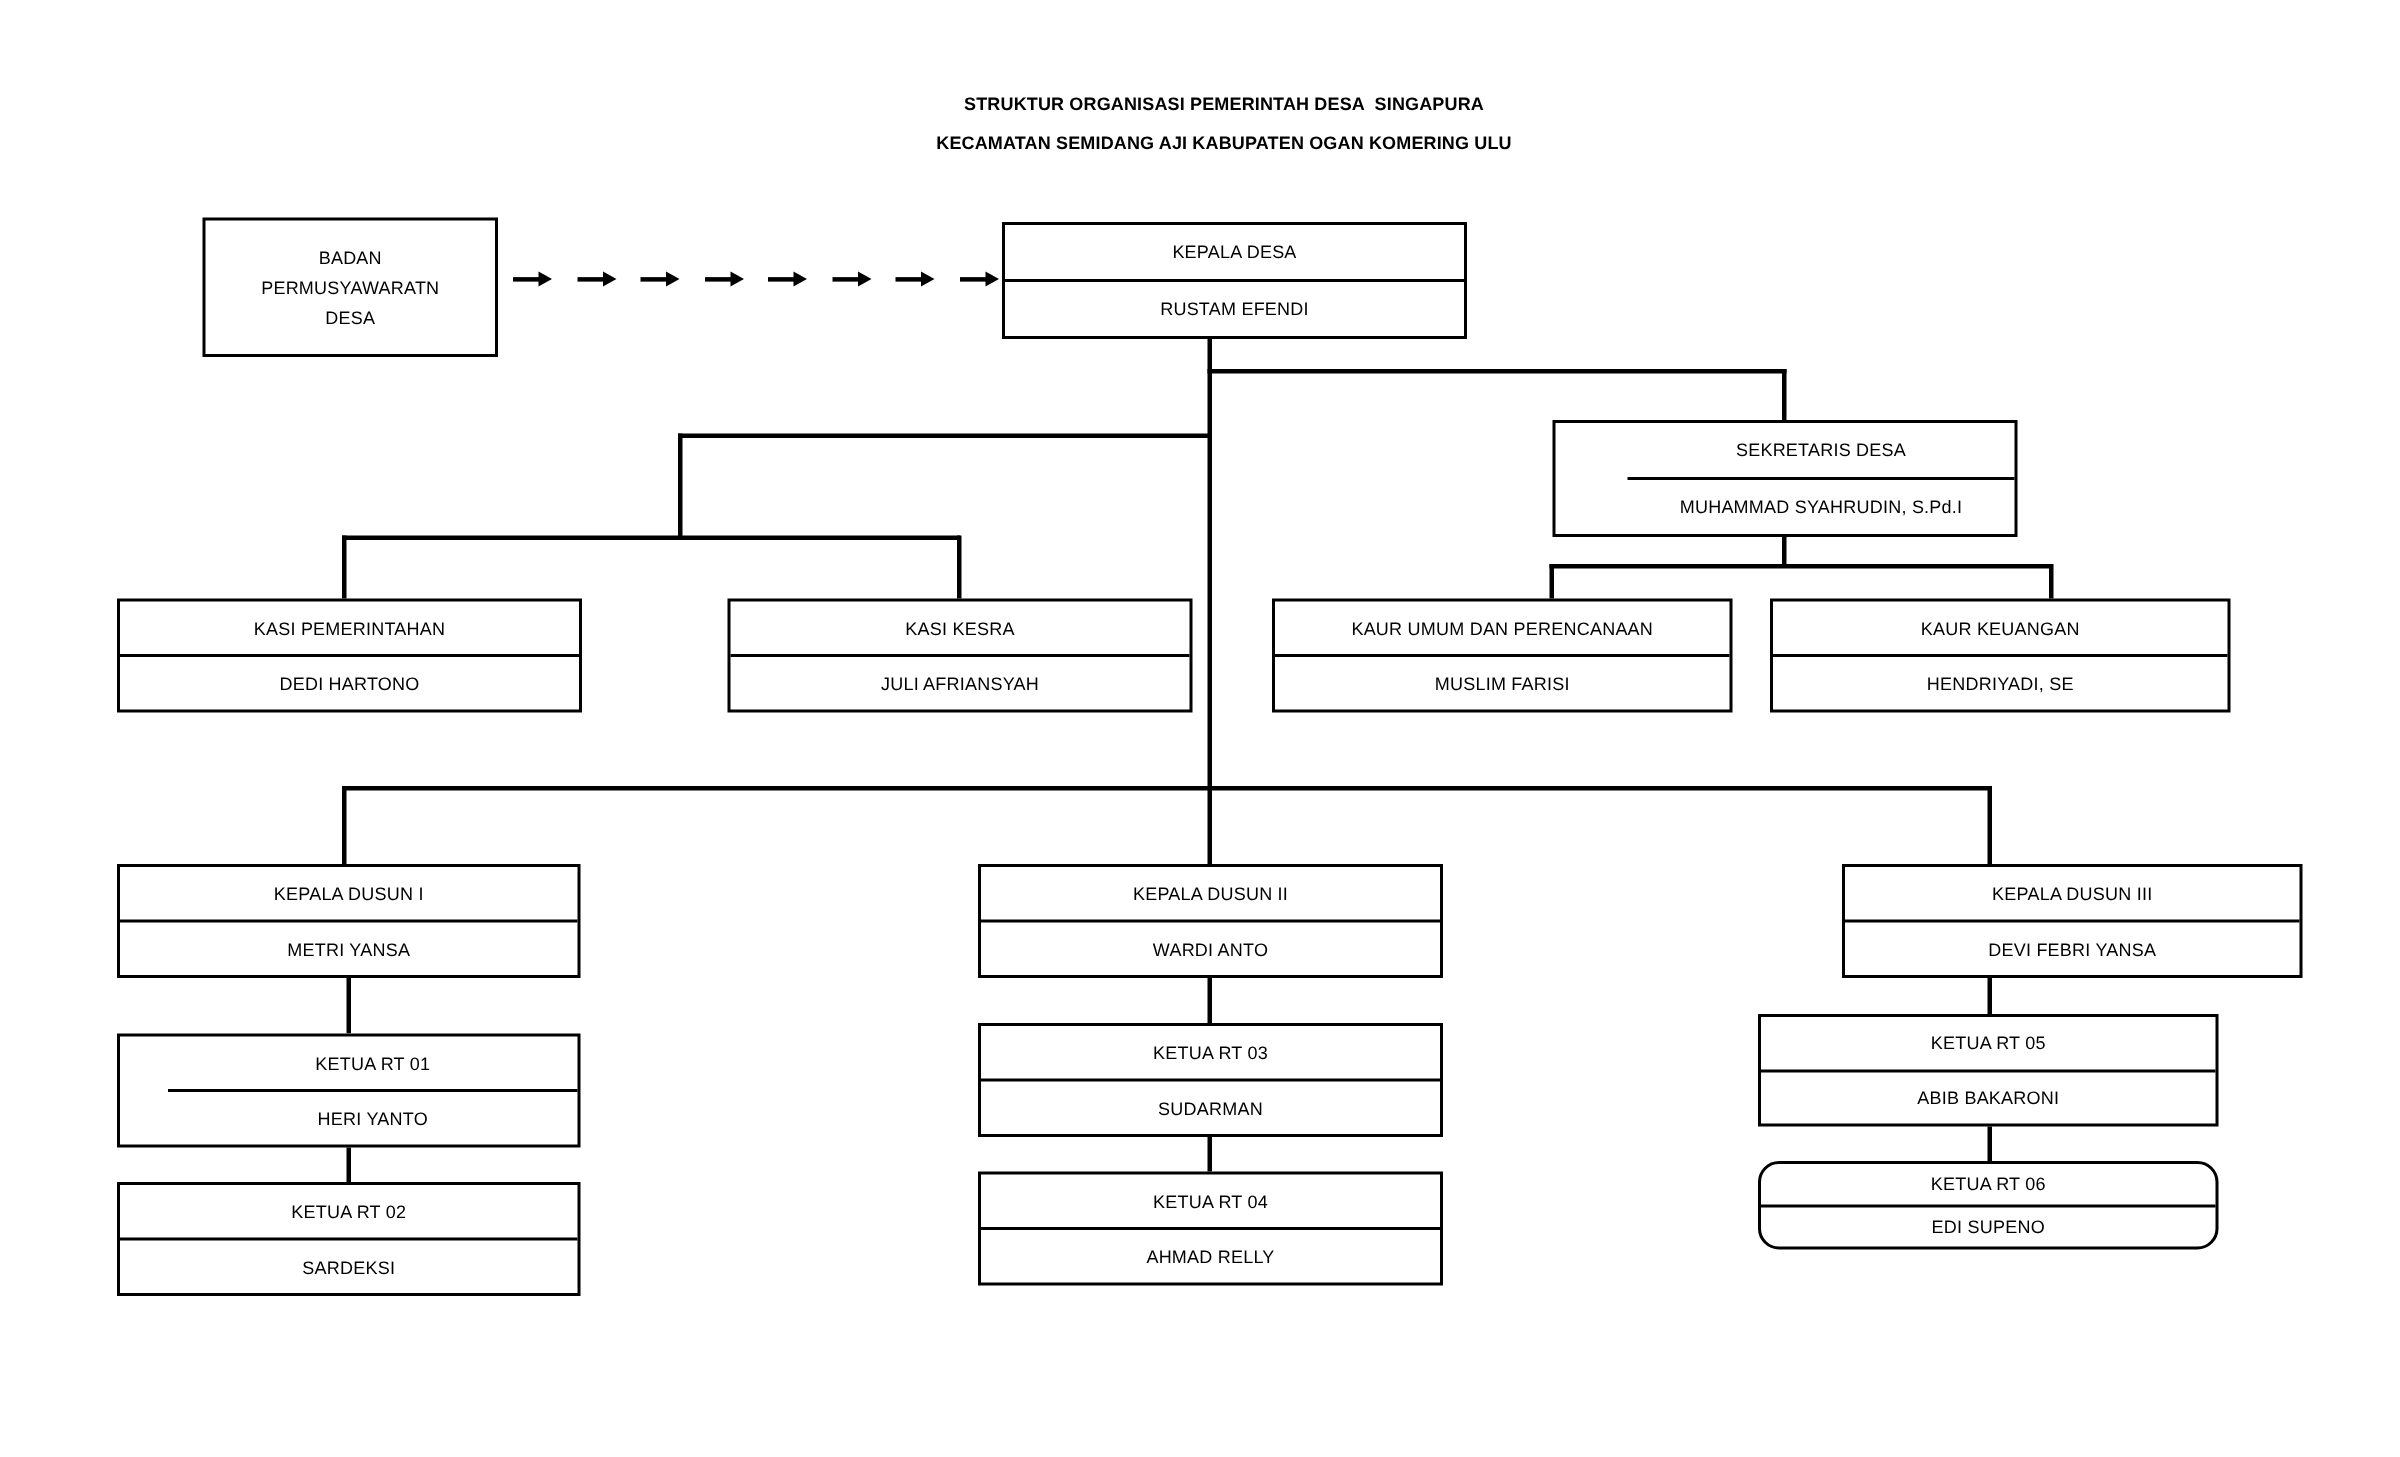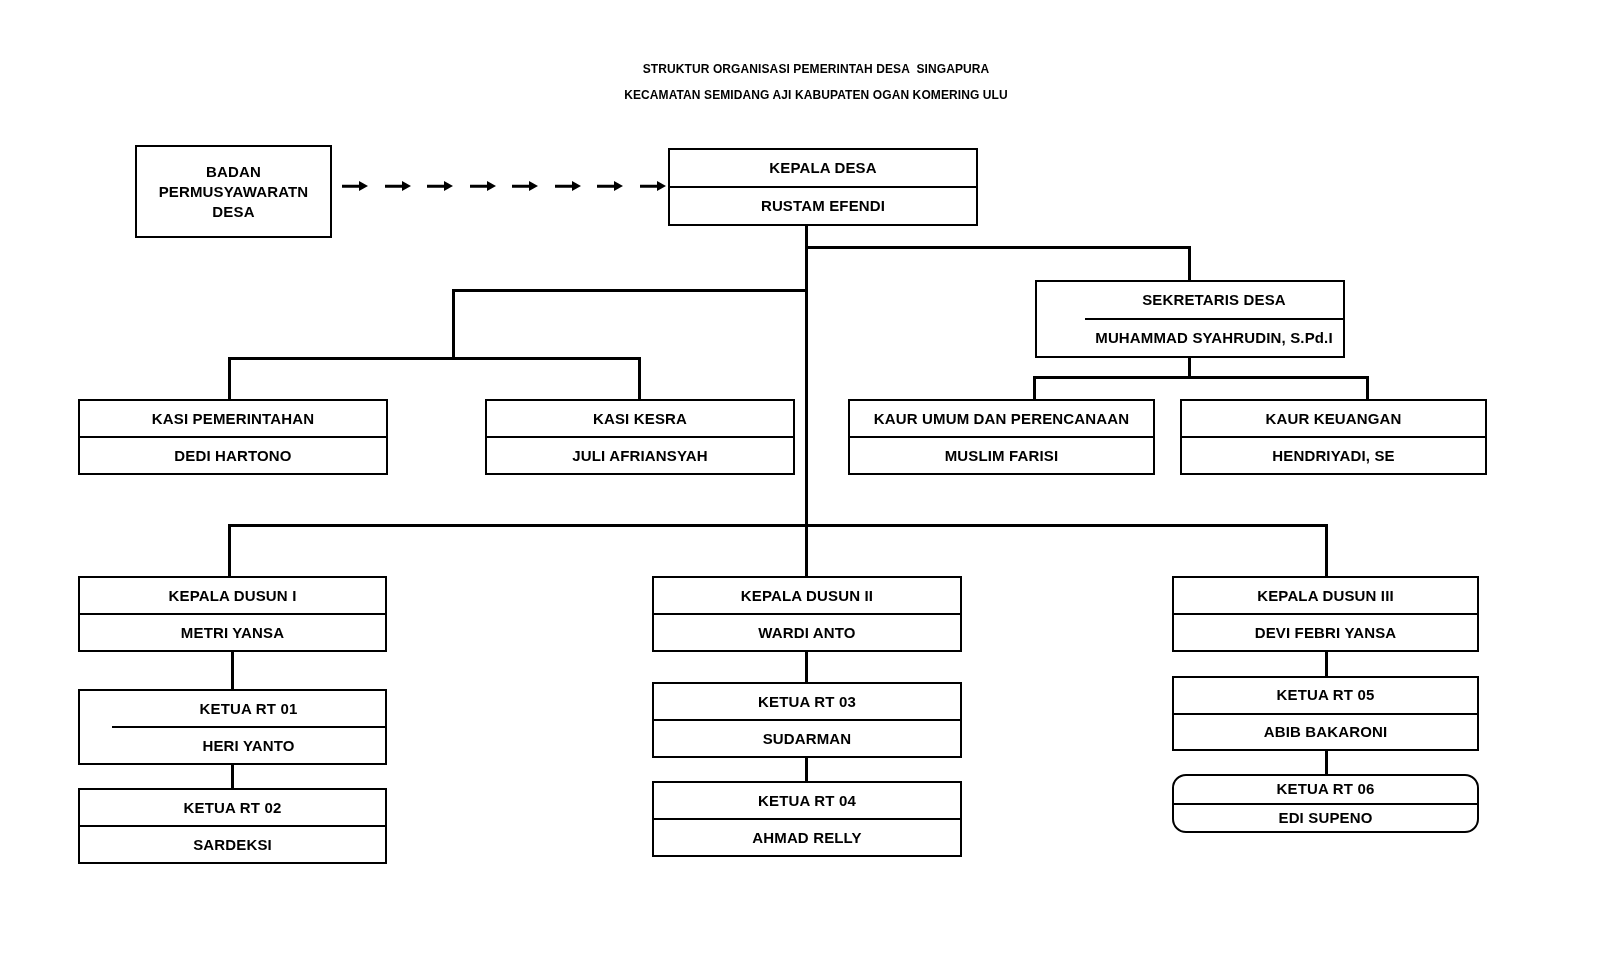--- a/index.html
+++ b/index.html
@@ -43,22 +43,22 @@
     background: #ffffff;
     display: flex;
     flex-direction: column;
   }
   .node .cell {
     flex: 1 1 0;
     display: flex;
     align-items: center;
     justify-content: center;
     text-align: center;
-    font-size: 15px;
-    font-weight: bold;
+    font-size: 12px;
+    font-weight: normal;
     letter-spacing: 0.15px;
     padding: 0 6px;
     box-sizing: border-box;
     line-height: 16px;
   }
   .node .cell.title-cell {
     border-bottom: 2.5px solid #000000;
   }
   .node.single .cell {
     flex-direction: column;
@@ -194,21 +194,21 @@
   <div class="node" style="left:78px; top:576px; width:309px; height:76px;">
     <div class="cell title-cell">KEPALA DUSUN I</div>
     <div class="cell">METRI YANSA</div>
   </div>
 
   <div class="node" style="left:652px; top:576px; width:310px; height:76px;">
     <div class="cell title-cell">KEPALA DUSUN II</div>
     <div class="cell">WARDI ANTO</div>
   </div>
 
-  <div class="node" style="left:1172px; top:576px; width:307px; height:76px;">
+  <div class="node" style="left:1228px; top:576px; width:307px; height:76px;">
     <div class="cell title-cell">KEPALA DUSUN III</div>
     <div class="cell">DEVI FEBRI YANSA</div>
   </div>
 
   <div class="ln v" style="left:231px; top:652px; width:2.5px; height:37px;"></div>
   <div class="node" style="left:78px; top:689px; width:309px; height:76px;padding-left:32px;">
     <div class="cell title-cell">KETUA RT 01</div>
     <div class="cell">HERI YANTO</div>
   </div>
 

